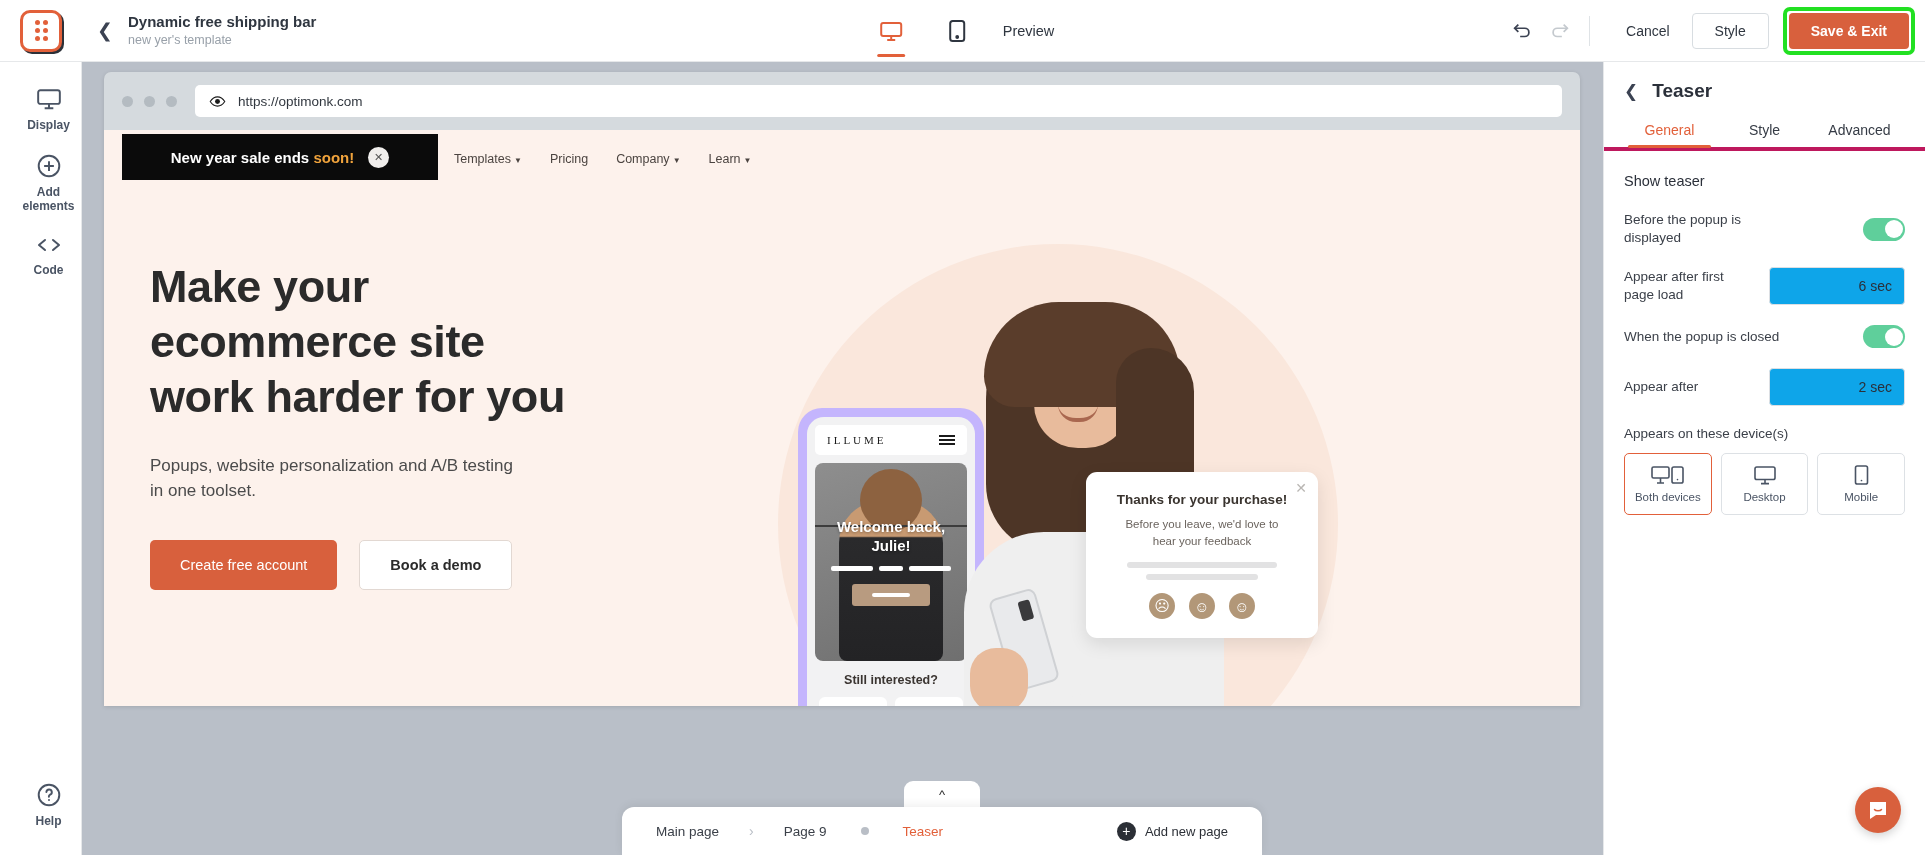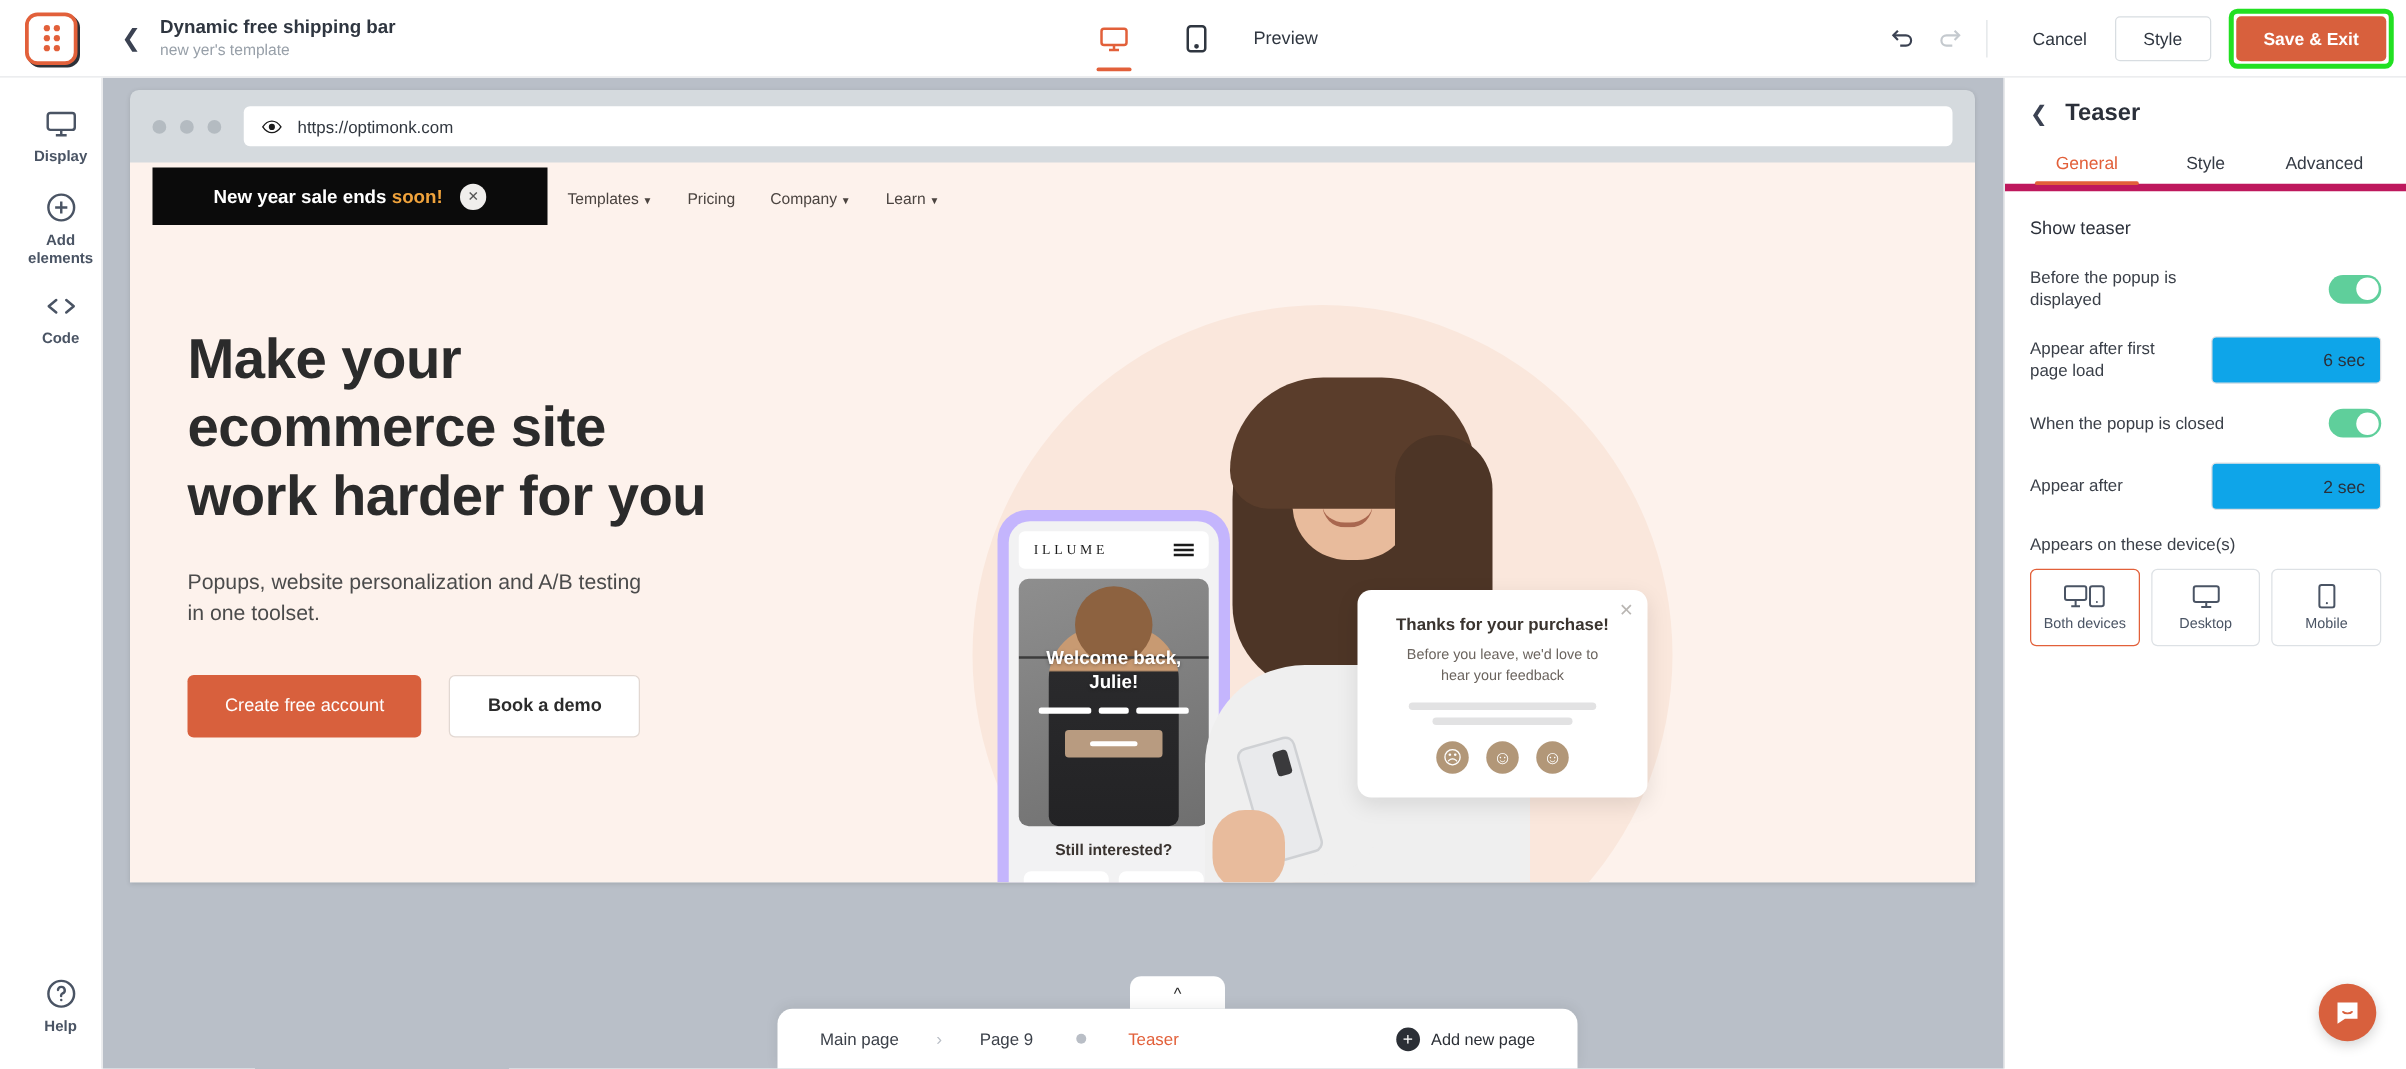--- a/index.html
+++ b/index.html
@@ -319,21 +319,21 @@
   
   .panel {
     position: absolute; top: 62px; right: 0; width: 322px; height: 793px;
     background: #fff; border-left: 1px solid #e6e8ea; z-index: 16;
   }
   .panel-head { display: flex; align-items: center; gap: 14px; padding: 18px 20px 10px; }
   .panel-back { font-size: 17px; color: #3b4252; cursor: pointer; }
   .panel-title { font-size: 19px; font-weight: bold; color: #2b303a; }
   .panel-tabs {
     display: flex; align-items: flex-end; gap: 0; padding: 0 18px;
-    border-bottom: 6px solid #be185d;
+    border-bottom: 4px solid #be185d;
   }
   .ptab {
     font-size: 14px; color: #353b45; padding: 10px 2px 9px; cursor: pointer;
     position: relative; flex: 1; text-align: center;
   }
   .ptab.active { color: #e2603a; }
   .ptab.active::after {
     content: ""; position: absolute; left: 6px; right: 6px; bottom: -1px;
     height: 3px; background: #e2603a; border-radius: 2px;
   }

